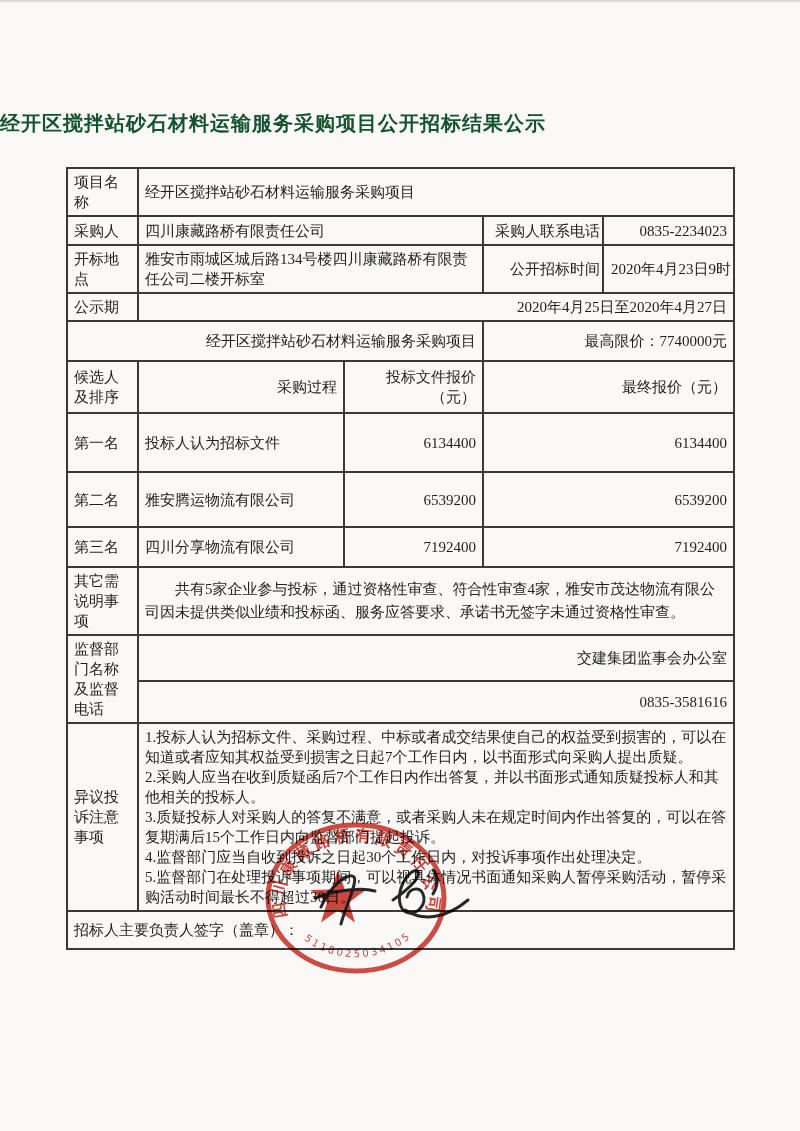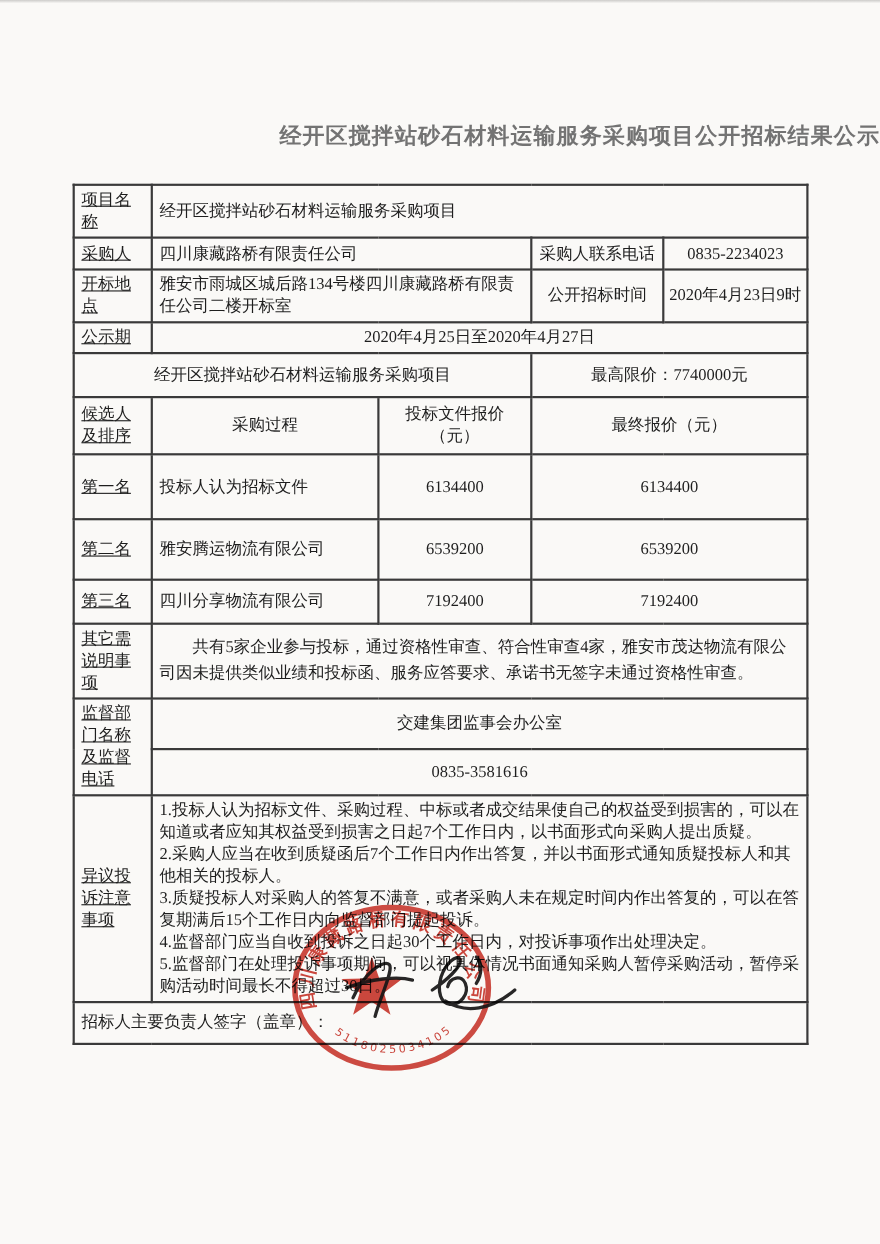--- a/index.html
+++ b/index.html
@@ -11,40 +11,40 @@
     font-family:"Liberation Serif", serif;
     color:#1c1c1c;
     overflow:hidden;
   }
   .scan-edge {
     position:absolute; top:0; left:0; width:800px; height:3px;
     background:linear-gradient(to bottom, rgba(120,120,118,.35), rgba(120,120,118,0));
   }
   .doc-title {
     position:absolute; top:110px; left:0; width:800px;
-    text-align:right;
+    text-align:left;
     font-family:"Liberation Sans", sans-serif;
     font-weight:700; font-size:20px; letter-spacing:1px;
-    color:#737373;
+    color:#14532d;
   }
   table.main {
     position:absolute; left:66px; top:167px;
     width:667px; table-layout:fixed;
     border-collapse:collapse;
   }
   table.main td {
     border:2px solid #3a3a3a;
     vertical-align:middle;
     font-size:15px; line-height:20px;
     padding:3px 6px;
     word-break:break-word;
     color:#1e1e1e;
   }
-  td.lbl { padding-left:5px; padding-right:2px;text-decoration:underline; }
-  td.ctr { text-align:center; }
+  td.lbl { padding-left:5px; padding-right:2px; }
+  td.ctr { text-align:right; }
   td.lft { text-align:left; }
   .para { text-indent:2em; line-height:23px; }
   .obj-cell { line-height:23.2px; padding:4px 8px 4px 8px; }
   .sig-cell { font-size:16px; padding-left:7px; }
   .nowrapline { line-height:21px; }
 
   svg.seal {
     position:absolute; left:255px; top:812px;
     width:230px; height:172px;
     mix-blend-mode:multiply;

